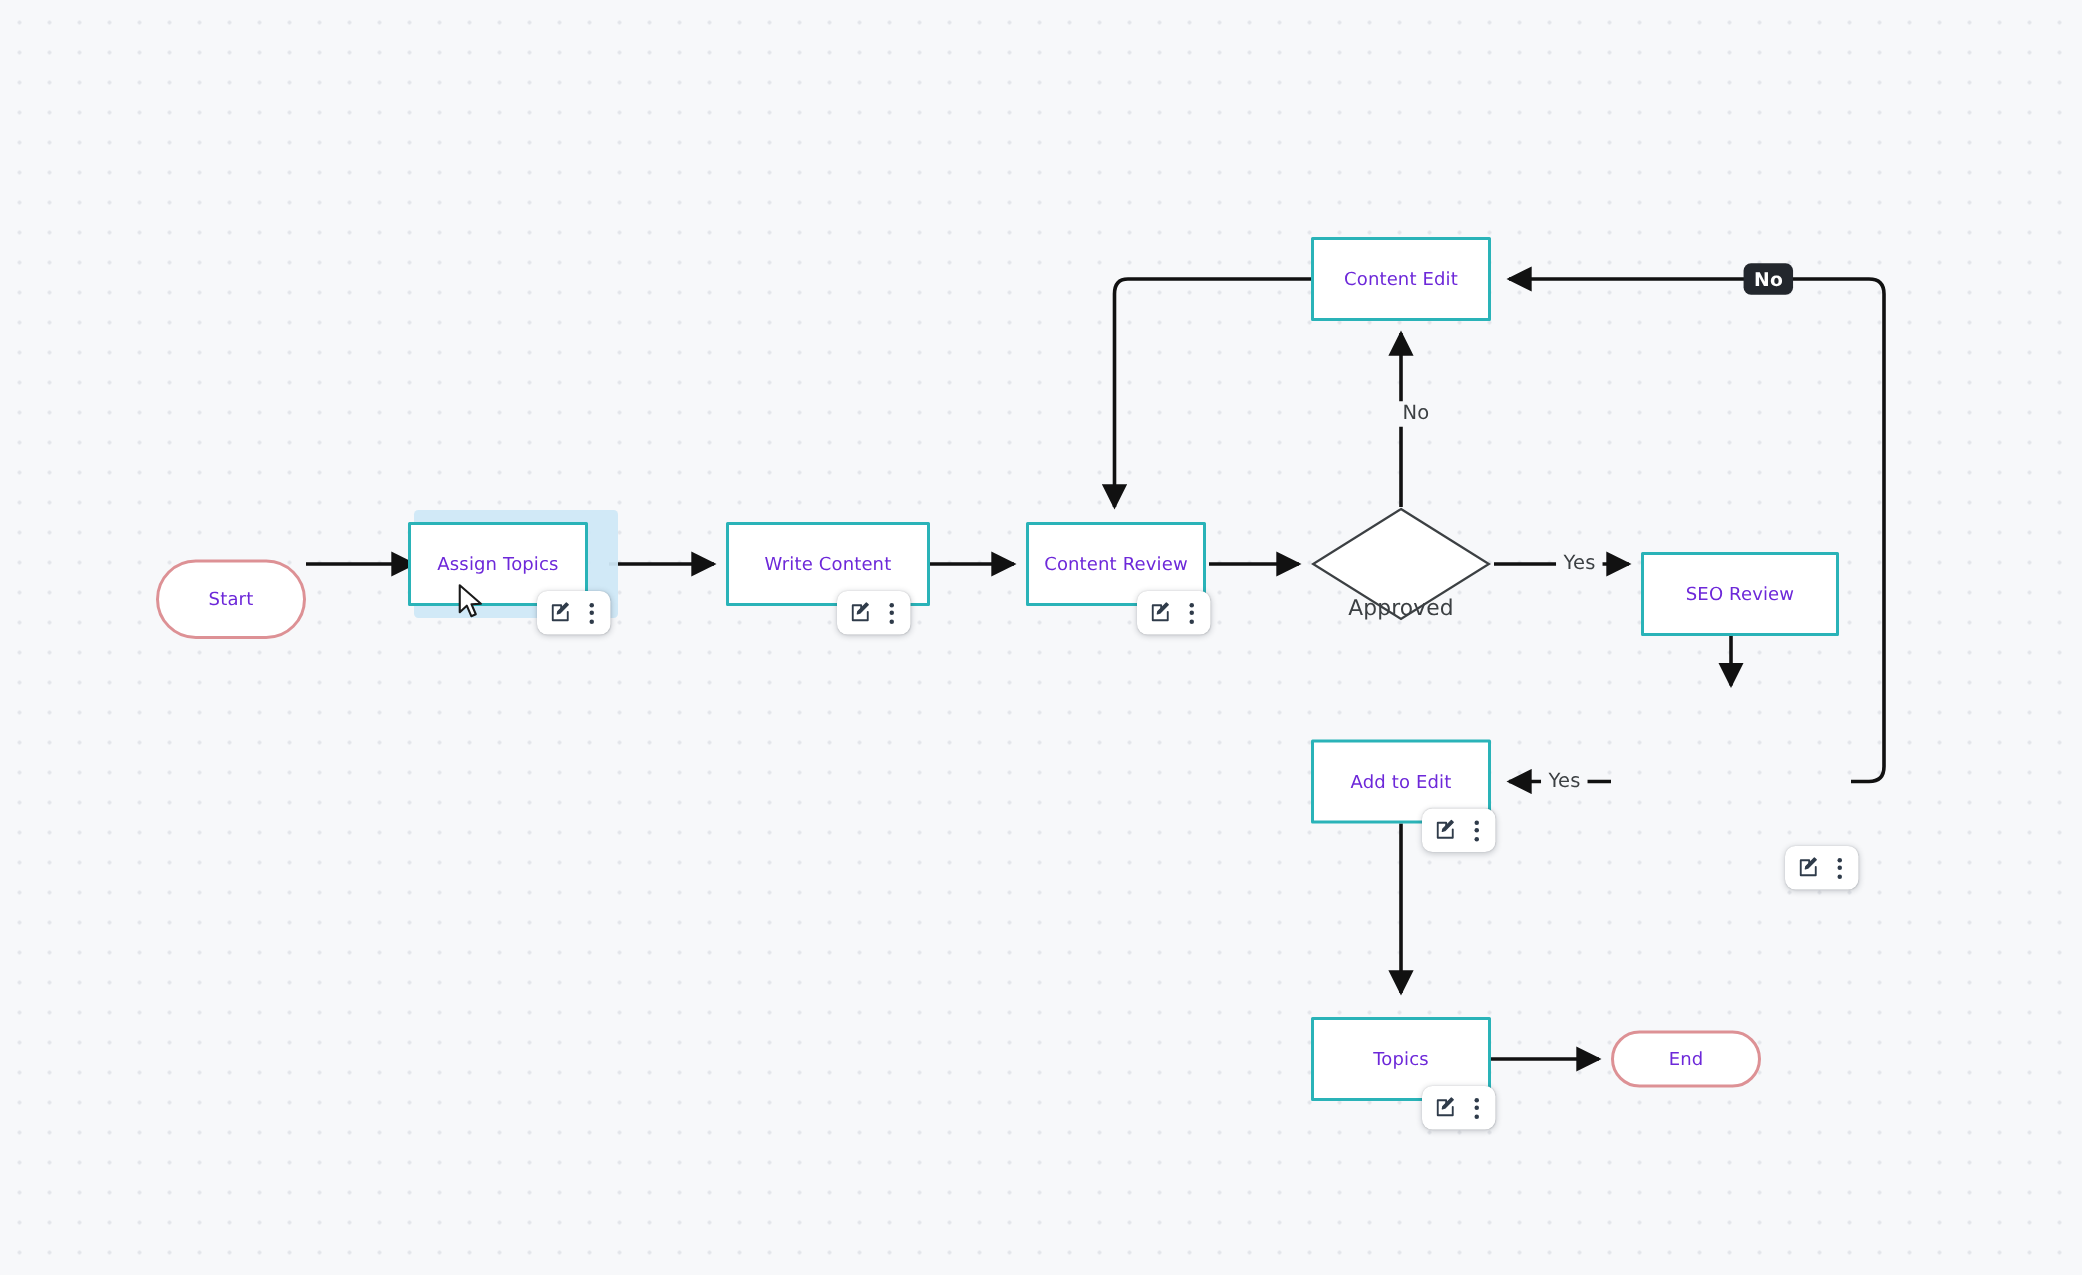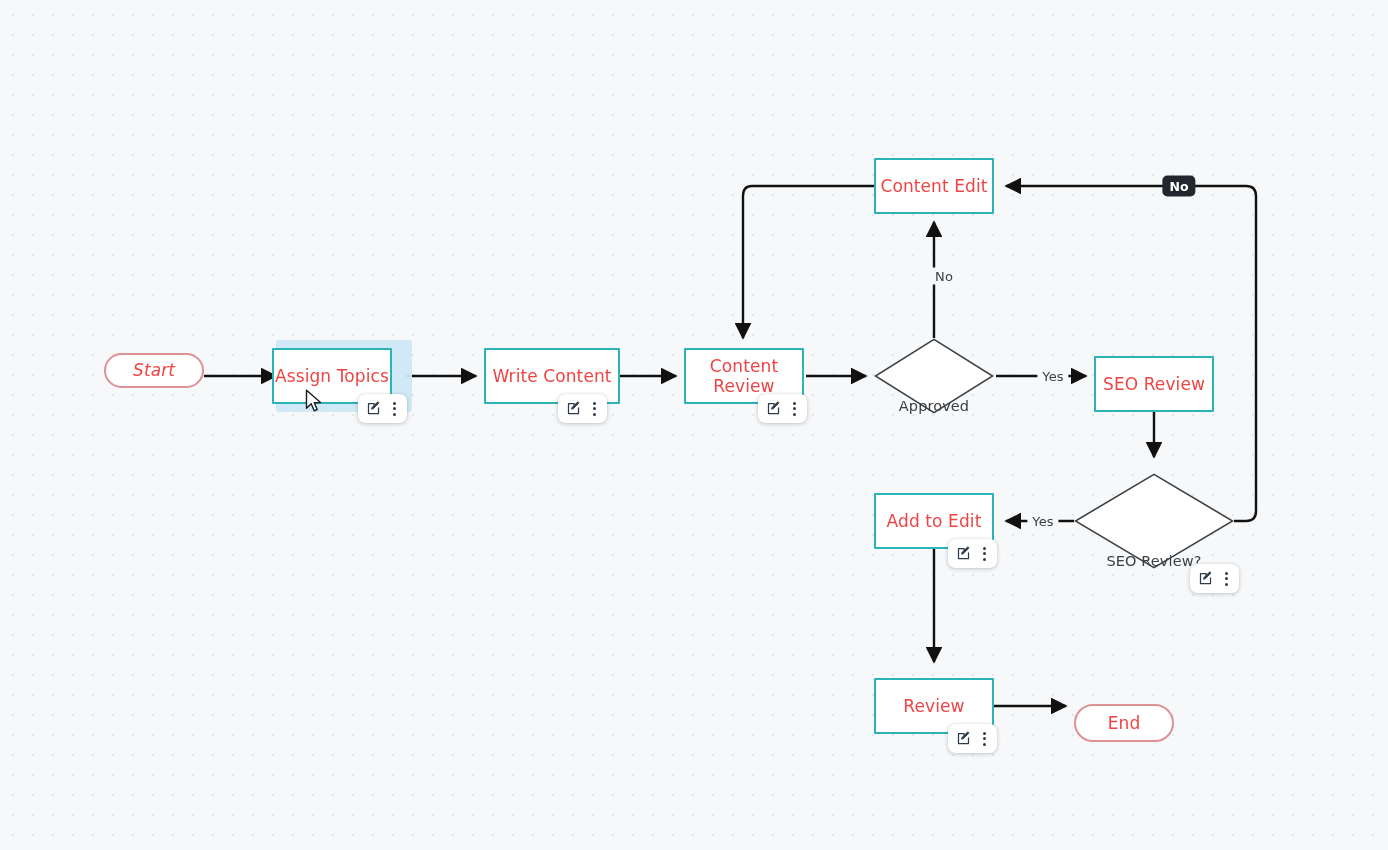--- a/index.html
+++ b/index.html
@@ -26,22 +26,22 @@
     height: 850px;
     pointer-events: none;
   }
   .node {
     position: absolute;
     box-sizing: border-box;
     display: flex;
     align-items: center;
     justify-content: center;
     background: #ffffff;
-    color: #ef4444;
-    font-size: 17px;
+    color: #6d28d9;
+    font-size: 12px;
     line-height: 1.2;
     text-align: center;
     letter-spacing: .1px;
   }
   .node-process {
     border: 2px solid #2ab3b8;
     border-radius: 1px;
   }
   .node-terminal {
     border: 2px solid #dd9195;
@@ -165,21 +165,21 @@
       <path d="M 1234 521 L 1246 521 Q 1256 521 1256 511 L 1256 196 Q 1256 186 1246 186 L 1006 186" marker-end="url(#arrow)"></path>
 
       <path d="M 934 549 L 934 662" marker-end="url(#arrow)"></path>
 
       <path d="M 994 706 L 1066 706" marker-end="url(#arrow)"></path>
     </g>
   </svg>
 
   <div class="selection-halo" style="left:276px; top:340px; width:136px; height:72px;"></div>
 
-  <div class="node node-terminal" style="left:104px; top:353px; width:100px; height:35px;font-style:italic;">
+  <div class="node node-terminal" style="left:104px; top:373px; width:100px; height:53px;">
     <span>Start</span>
   </div>
 
   <div class="node node-process" style="left:272px; top:348px; width:120px; height:56px; border-color:#2ab3b8;">
     <span>Assign Topics</span>
   </div>
   <div class="node-toolbar" style="left:358px; top:394px;">
     <div class="tb-btn">
       <svg width="15" height="15" viewBox="0 0 24 24" fill="none" stroke="#2f3b4a" stroke-width="2" stroke-linecap="round" stroke-linejoin="round">
         <path d="M4 4 h9 v3 M4 4 v16 h16 v-9"></path>
@@ -237,30 +237,24 @@
     <span>Content Edit</span>
   </div>
 
   <div class="node-decision-wrap" style="left:874px; top:338px; width:120px; height:76px;">
     <svg class="diamond-svg" width="120" height="76" viewBox="0 0 120 76">
       <polygon points="60,1.4 118.6,38 60,74.6 1.4,38" fill="#ffffff" stroke="#3c4043" stroke-width="1.6"></polygon>
     </svg>
     <span class="diamond-label">Approved</span>
   </div>
 
-  <div class="node node-process" style="left:1094px; top:356px; width:120px; height:56px;">
+  <div class="node node-process" style="left:1094px; top:368px; width:132px; height:56px;">
     <span>SEO Review</span>
   </div>
 
-  <div class="node-decision-wrap" style="left:1074px; top:473px; width:160px; height:96px;">
-    <svg class="diamond-svg" width="160" height="96" viewBox="0 0 160 96">
-      <polygon points="80,1.4 158.6,48 80,94.6 1.4,48" fill="#ffffff" stroke="#3c4043" stroke-width="1.6"></polygon>
-    </svg>
-    <span class="diamond-label">SEO Review?</span>
-  </div>
   <div class="node-toolbar" style="left:1190px; top:564px;">
     <div class="tb-btn">
       <svg width="15" height="15" viewBox="0 0 24 24" fill="none" stroke="#2f3b4a" stroke-width="2" stroke-linecap="round" stroke-linejoin="round">
         <path d="M4 4 h9 v3 M4 4 v16 h16 v-9"></path>
         <path d="M20.5 3.5 l-9 9 -2.6 .6 .6 -2.6 9 -9 z" fill="#2f3b4a" stroke="#2f3b4a" stroke-width="1.4"></path>
       </svg>
     </div>
     <div class="tb-btn dots">
       <span class="dots-col">
         <span class="dot"></span>
@@ -283,39 +277,39 @@
     <div class="tb-btn dots">
       <span class="dots-col">
         <span class="dot"></span>
           <span class="dot"></span>
           <span class="dot"></span>
       </span>
     </div>
   </div>
 
   <div class="node node-process" style="left:874px; top:678px; width:120px; height:56px;">
-    <span>Review</span>
+    <span>Topics</span>
   </div>
   <div class="node-toolbar" style="left:948px; top:724px;">
     <div class="tb-btn">
       <svg width="15" height="15" viewBox="0 0 24 24" fill="none" stroke="#2f3b4a" stroke-width="2" stroke-linecap="round" stroke-linejoin="round">
         <path d="M4 4 h9 v3 M4 4 v16 h16 v-9"></path>
         <path d="M20.5 3.5 l-9 9 -2.6 .6 .6 -2.6 9 -9 z" fill="#2f3b4a" stroke="#2f3b4a" stroke-width="1.4"></path>
       </svg>
     </div>
     <div class="tb-btn dots">
       <span class="dots-col">
         <span class="dot"></span>
           <span class="dot"></span>
           <span class="dot"></span>
       </span>
     </div>
   </div>
 
-  <div class="node node-terminal" style="left:1074px; top:704px; width:100px; height:38px;">
+  <div class="node node-terminal" style="left:1074px; top:687px; width:100px; height:38px;">
     <span>End</span>
   </div>
 
   <div class="edge-label" style="left:1043px; top:376px;">Yes</div>
 
   <div class="edge-label" style="left:934px; top:276px;">No</div>
 
   <div class="edge-label" style="left:1033px; top:521px;">Yes</div>
 
   <div class="edge-label badge" style="left:1169px; top:186px;">No</div>

